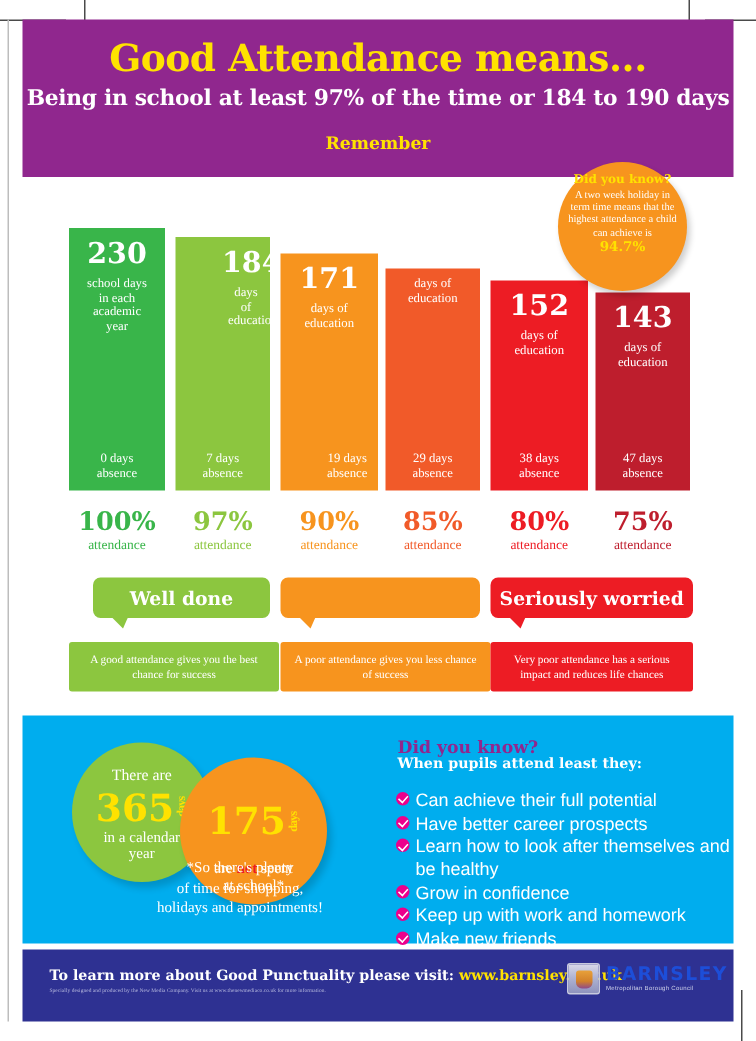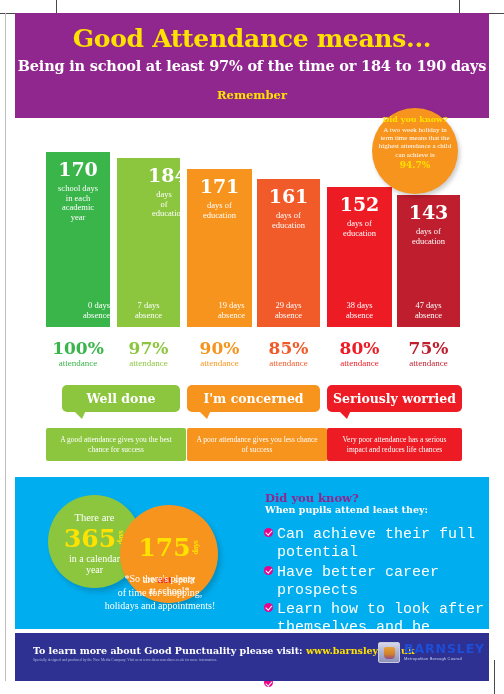--- a/index.html
+++ b/index.html
@@ -152,22 +152,22 @@
     color:#90278e; font-size:11.5px;
   }
   .dyk2-sub {
     position:absolute; left:265px; top:504px;
     font-family:"DejaVu Serif", serif; font-weight:bold;
     color:#ffffff; font-size:9.5px;
   }
   .blist { position:absolute; left:264px; top:526px; width:225px; }
   .bli {
     display:flex; align-items:flex-start; margin-bottom:1px;
-    color:#ffffff; font-family:Liberation Mono, monospace;
-    font-size:15px; line-height:1.22;
+    color:#ffffff; font-family:Liberation Sans, sans-serif;
+    font-size:12px; line-height:1.22;
   }
   .tick {
     flex:0 0 auto; width:9px; height:9px; border-radius:50%;
     background:#ec008c; margin-right:4px; margin-top:2px; position:relative;
   }
   .tick:after {
     content:""; position:absolute; left:2.6px; top:1.3px;
     width:2.6px; height:4.6px; border:solid #fff;
     border-width:0 1.4px 1.4px 0; transform:rotate(42deg);
   }
@@ -229,44 +229,43 @@
   </div>
 
   <div class="dyk-circle">
     <div class="dyk-title">Did you know?</div>
     <div class="dyk-body">A two week holiday in term time means that the highest attendance a child can achieve is</div>
     <div class="dyk-pct">94.7%</div>
   </div>
 
   <div class="chart" id="chart-layer">
       <div class="bar" style="left: 46px; width: 64px; top: 152px; height: 175px; background: rgb(57, 181, 74);">
-        <div class="bar-num">170</div>
+        <div class="bar-num">230</div>
         <div class="bar-lab" style="white-space: pre-line;">school days
 in each
 academic
 year</div>
-        <div class="bar-abs" style="white-space: pre-line; text-align: right;">0 days
+        <div class="bar-abs" style="white-space: pre-line;">0 days
 absence</div>
       </div>
       <div class="bar" style="left: 117px; width: 63px; top: 158px; height: 169px; background: rgb(140, 198, 63); padding-left: 31px;">
         <div class="bar-num">184</div>
         <div class="bar-lab" style="white-space: pre-line;">days of
 education</div>
         <div class="bar-abs" style="white-space: pre-line;">7 days
 absence</div>
       </div>
       <div class="bar" style="left: 187px; width: 65px; top: 169px; height: 158px; background: rgb(247, 148, 30);">
         <div class="bar-num">171</div>
         <div class="bar-lab" style="white-space: pre-line;">days of
 education</div>
         <div class="bar-abs" style="white-space: pre-line; padding-left: 24px;">19 days
 absence</div>
       </div>
       <div class="bar" style="left: 257px; width: 63px; top: 179px; height: 148px; background: rgb(241, 90, 41);">
-        <div class="bar-num">161</div>
         <div class="bar-lab" style="white-space: pre-line;">days of
 education</div>
         <div class="bar-abs" style="white-space: pre-line;">29 days
 absence</div>
       </div>
       <div class="bar" style="left: 327px; width: 65px; top: 187px; height: 140px; background: rgb(237, 28, 36);">
         <div class="bar-num">152</div>
         <div class="bar-lab" style="white-space: pre-line;">days of
 education</div>
         <div class="bar-abs" style="white-space: pre-line;">38 days
@@ -308,21 +307,20 @@
       </div>
     </div>
 
   <div id="verdict-layer">
       <div class="bubble" style="left: 62px; top: 385px; width: 118px; background: rgb(140, 198, 63); color: rgb(255, 255, 255);">
         <span>Well done</span>
         <div class="tail" style="border-top-color: rgb(140, 198, 63);"></div>
       </div>
       <div class="blurb" style="left: 46px; top: 428px; width: 140px; background: rgb(140, 198, 63);">A good attendance gives you the best chance for success</div>
       <div class="bubble" style="left: 187px; top: 385px; width: 133px; background: rgb(247, 148, 30); color: rgb(255, 255, 255);">
-        <span>I'm concerned</span>
         <div class="tail" style="border-top-color: rgb(247, 148, 30);"></div>
       </div>
       <div class="blurb" style="left: 187px; top: 428px; width: 140px; background: rgb(247, 148, 30);">A poor attendance gives you less chance of success</div>
       <div class="bubble" style="left: 327px; top: 385px; width: 135px; background: rgb(237, 28, 36); color: rgb(255, 255, 255);">
         <span>Seriously worried</span>
         <div class="tail" style="border-top-color: rgb(237, 28, 36);"></div>
       </div>
       <div class="blurb" style="left: 327px; top: 428px; width: 135px; background: rgb(237, 28, 36);">Very poor attendance has a serious impact and reduces life chances</div>
     </div>
 

